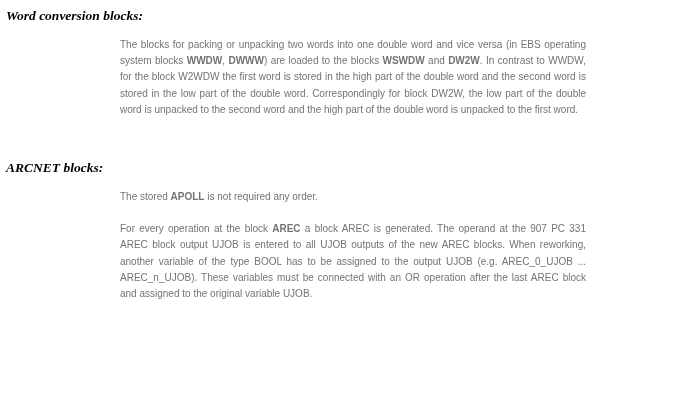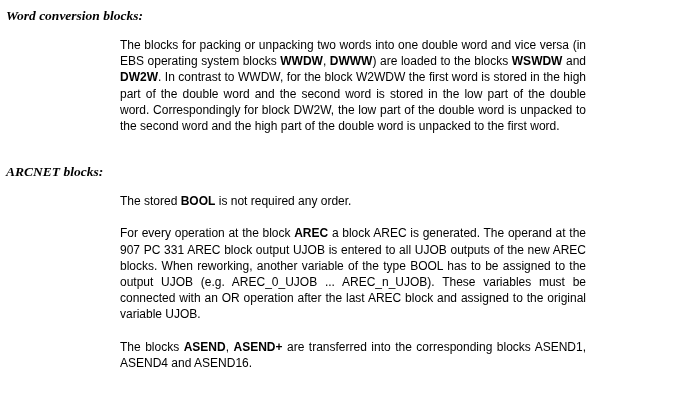--- a/index.html
+++ b/index.html
@@ -32,34 +32,34 @@
     line-height: 16px;
     color: #000;
     margin: 0;
   }
   .heading-word-conv {
     margin-left: 2px;
     margin-top: 2px;
   }
   .heading-arcnet {
     margin-left: 2px;
-    margin-top: 4px;
+    margin-top: 16px;
   }
   .body-block {
     margin-left: 116px;
     margin-right: 4px;
   }
   .para {
     font-family: "Liberation Sans", sans-serif;
-    font-size: 12px;
+    font-size: 10px;
     line-height: 16.2px;
     text-align: justify;
     text-justify: inter-word;
     margin: 0;
-    color: #000000;
+    color: #737373;
   }
   .para + .para {
     margin-top: 16px;
   }
   .b {
     font-weight: bold;
   }
   .spacer-sm { height: 13px; }
   .spacer-lg { height: 26px; }
 </style>
@@ -75,19 +75,18 @@
       <p class="para"><span>The blocks for packing or unpacking two words into one double word and vice versa (in EBS operating system blocks </span><span class="b">WWDW</span><span>, </span><span class="b">DWWW</span><span>) are loaded to the blocks </span><span class="b">WSWDW</span><span> and </span><span class="b">DW2W</span><span>. In contrast to WWDW, for the block W2WDW the first word is stored in the high part of the double word and the second word is stored in the low part of the double word. Correspondingly for block DW2W, the low part of the double word is unpacked to the second word and the high part of the double word is unpacked to the first word.</span></p>
     </div>
   </div>
 
   <div class="spacer-lg"></div>
 
   <div class="section">
     <div class="section-heading heading-arcnet">ARCNET blocks:</div>
     <div class="body-block">
       <div class="spacer-sm"></div>
-      <p class="para"><span>The stored </span><span class="b">BOOL</span><span> is not required any order.</span></p>
+      <p class="para"><span>The stored </span><span class="b">APOLL</span><span> is not required any order.</span></p>
       <p class="para"><span>For every operation at the block </span><span class="b">AREC</span><span> a block AREC is generated. The operand at the 907 PC 331 AREC block output UJOB is entered to all UJOB outputs of the new AREC blocks. When reworking, another variable of the type BOOL has to be assigned to the output UJOB (e.g. AREC_0_UJOB ... AREC_n_UJOB). These variables must be connected with an OR operation after the last AREC block and assigned to the original variable UJOB.</span></p>
-      <p class="para"><span>The blocks </span><span class="b">ASEND</span><span>, </span><span class="b">ASEND+</span><span> are transferred into the corresponding blocks ASEND1, ASEND4 and ASEND16.</span></p>
     </div>
   </div>
 
 </div>
 
 </body></html>

